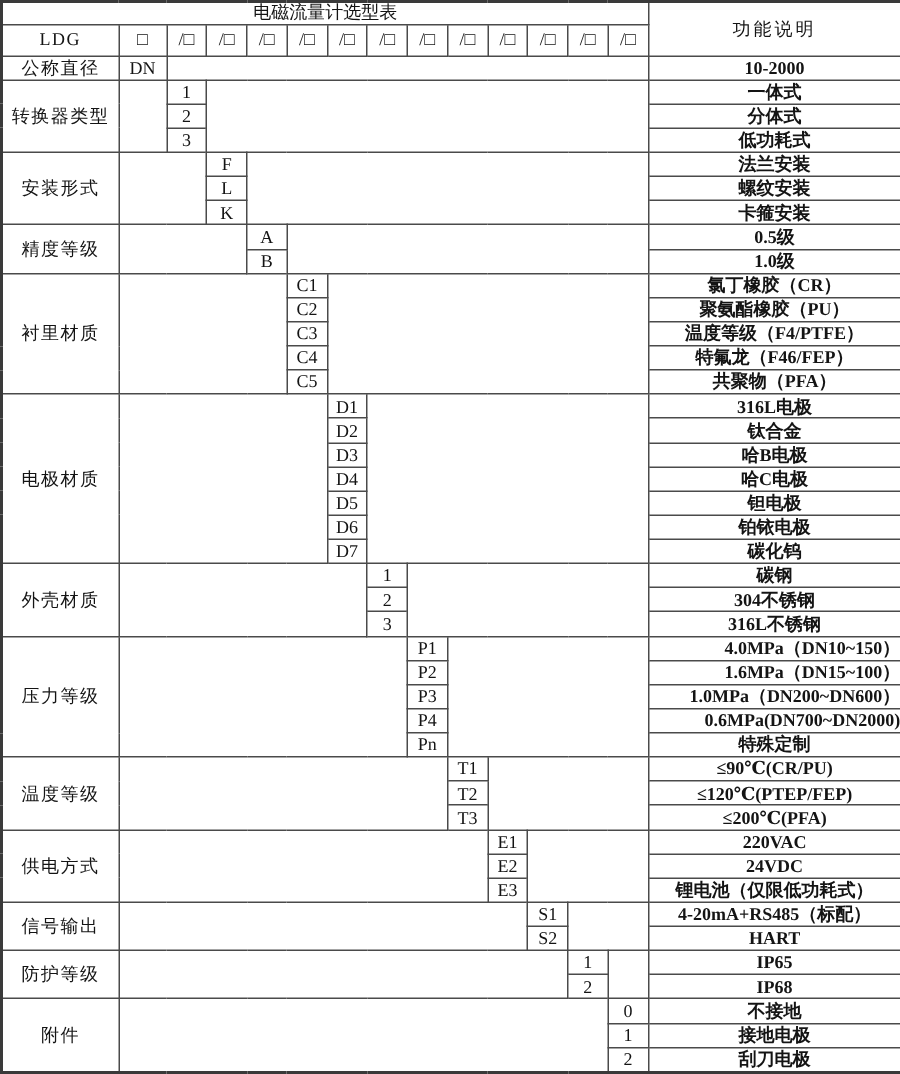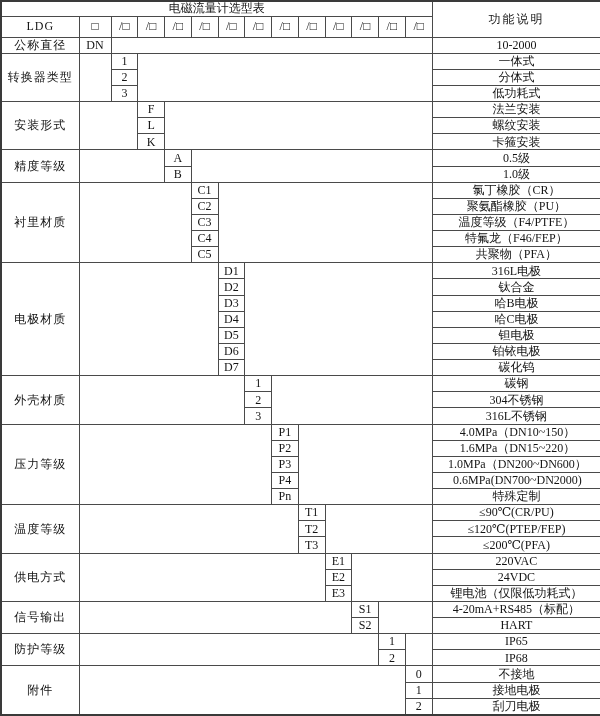--- a/index.html
+++ b/index.html
@@ -24,22 +24,22 @@
     white-space:nowrap;
   }
   tr.title-row{height:15px;}
   tr.ldg-row{height:21px;}
   td.title{font-size:13px;}
   td.fn-header{font-size:13px;letter-spacing:2px;}
   td.cat{font-size:12px;letter-spacing:1px;}
   td.left{text-align:left;padding-left:6px;}
   td.code{font-size:12px;}
   td.box{font-size:12px;letter-spacing:0;}
-  td.desc{font-size:12px;}
-  td.desc.al{text-align:center;padding-left:2px;}
+  td.desc{font-size:12px;font-weight:bold;}
+  td.desc.al{text-align:right;padding-left:2px;}
   td.gt{border-top:2px solid #3a3a3a;}
   td.filler{background:#ffffff;}
 </style>
 </head>
 <body>
 
 <div class="page">
   <table class="sel">
     <colgroup>
       <col style="width:78px">
@@ -197,21 +197,21 @@
         </tr>
         <tr>
           <td rowspan="5" class="cat gt">压力等级</td>
           <td colspan="7" rowspan="5" class="filler gt"></td>
           <td class="code gt">P1</td>
           <td colspan="5" rowspan="5" class="filler gt"></td>
           <td class="desc gt al">4.0MPa（DN10~150）</td>
         </tr>
         <tr>
           <td class="code">P2</td>
-          <td class="desc al">1.6MPa（DN15~220）</td>
+          <td class="desc al">1.6MPa（DN15~100）</td>
         </tr>
         <tr>
           <td class="code">P3</td>
           <td class="desc al">1.0MPa（DN200~DN600）</td>
         </tr>
         <tr>
           <td class="code">P4</td>
           <td class="desc al">0.6MPa(DN700~DN2000)</td>
         </tr>
         <tr>

